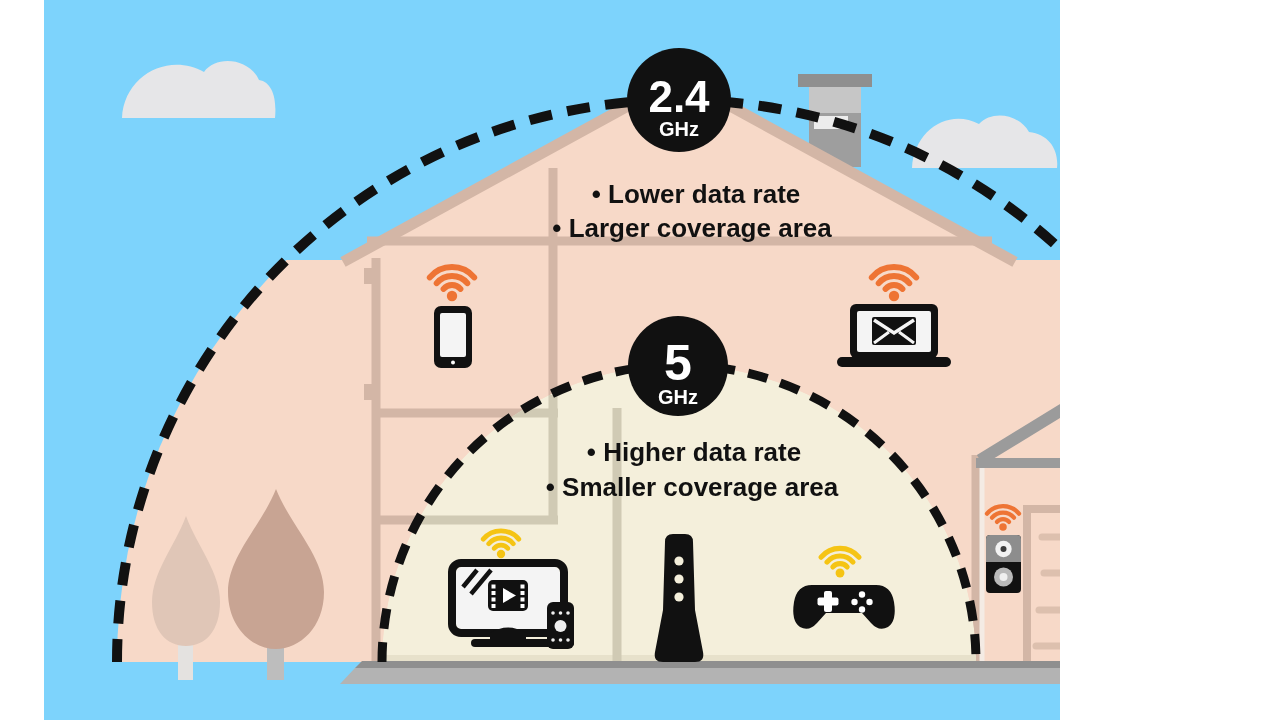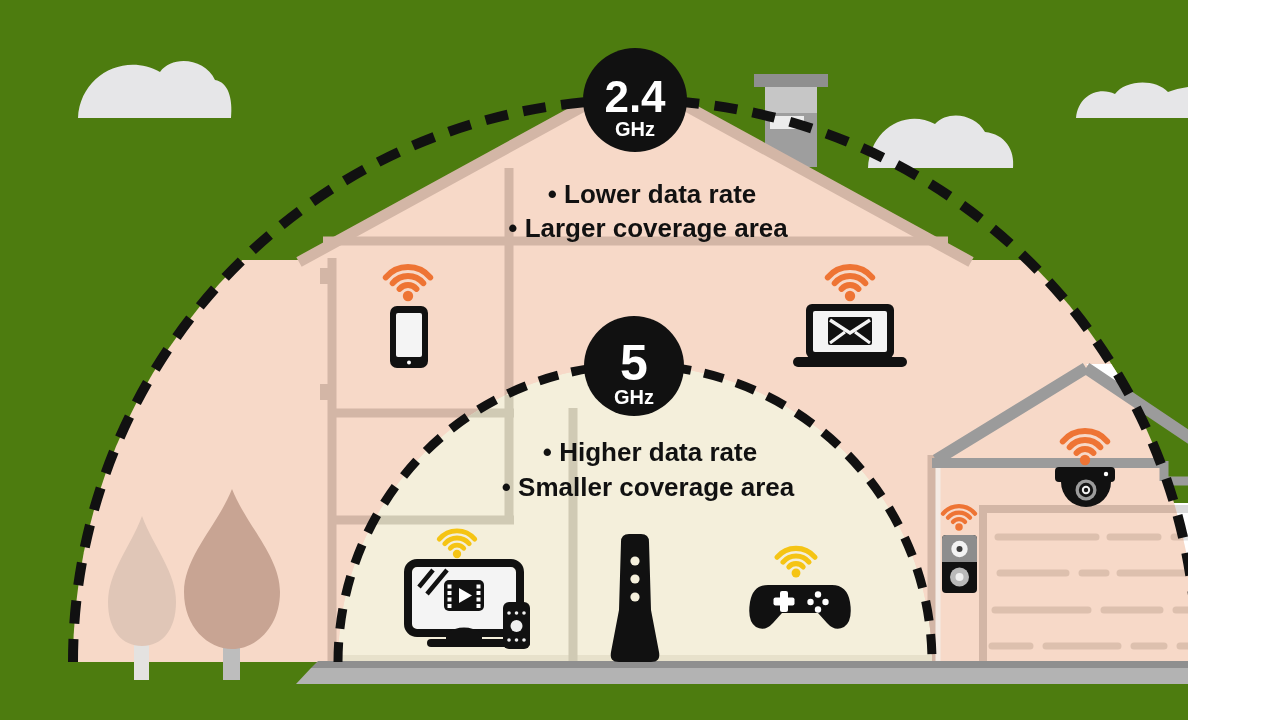--- a/index.html
+++ b/index.html
@@ -1,16 +1,16 @@
 <!DOCTYPE html>
 <html style="--c-ink: #111111; --c-orange: #ee7434; --c-yellow: #f5c414; --c-pink: #f7d9c8; --c-pink_line: #d3b6a6; --c-door_line: #ddc0ae; --c-cream: #f4efdb; --c-cream_line: #d0cab4; --c-structure: #9b9b9b; --c-ground: #b3b3b3; --c-ground_dark: #8f8f8f; --c-cloud: #e6e6e8; --c-tree_dark: #c8a493; --c-tree_light: #e0c6b7; --c-screen: #f4f4f4;"><head>
 <meta charset="utf-8">
 <style>
   html,body{margin:0;padding:0;background:#fff;}
-  .stage{position:relative;width:1188px;height:720px;overflow:hidden;background:#4d7c0f;}
+  .stage{position:relative;width:1016px;height:720px;overflow:hidden;background:#7dd3fc;margin-left:44px;}
   svg{display:block;width:1280px;height:720px;}
   svg text{font-family:"Liberation Sans","DejaVu Sans",sans-serif;font-weight:700;}
   .cloud{fill:var(--c-cloud,#e6e6e8);}
   .pinkfill{fill:var(--c-pink,#f7d9c8);}
   .ln-pink{stroke:var(--c-pink_line,#d3b6a6);fill:none;}
   .ln-door{stroke:var(--c-door_line,#ddc0ae);fill:none;stroke-linecap:round;}
   .ln-door-gray{stroke:#e3e3e3;fill:none;stroke-linecap:round;}
   .creamfill{fill:var(--c-cream,#f4efdb);}
   .ln-cream{stroke:var(--c-cream_line,#d0cab4);fill:none;}
   .ln-gray{stroke:var(--c-structure,#9b9b9b);fill:none;}

